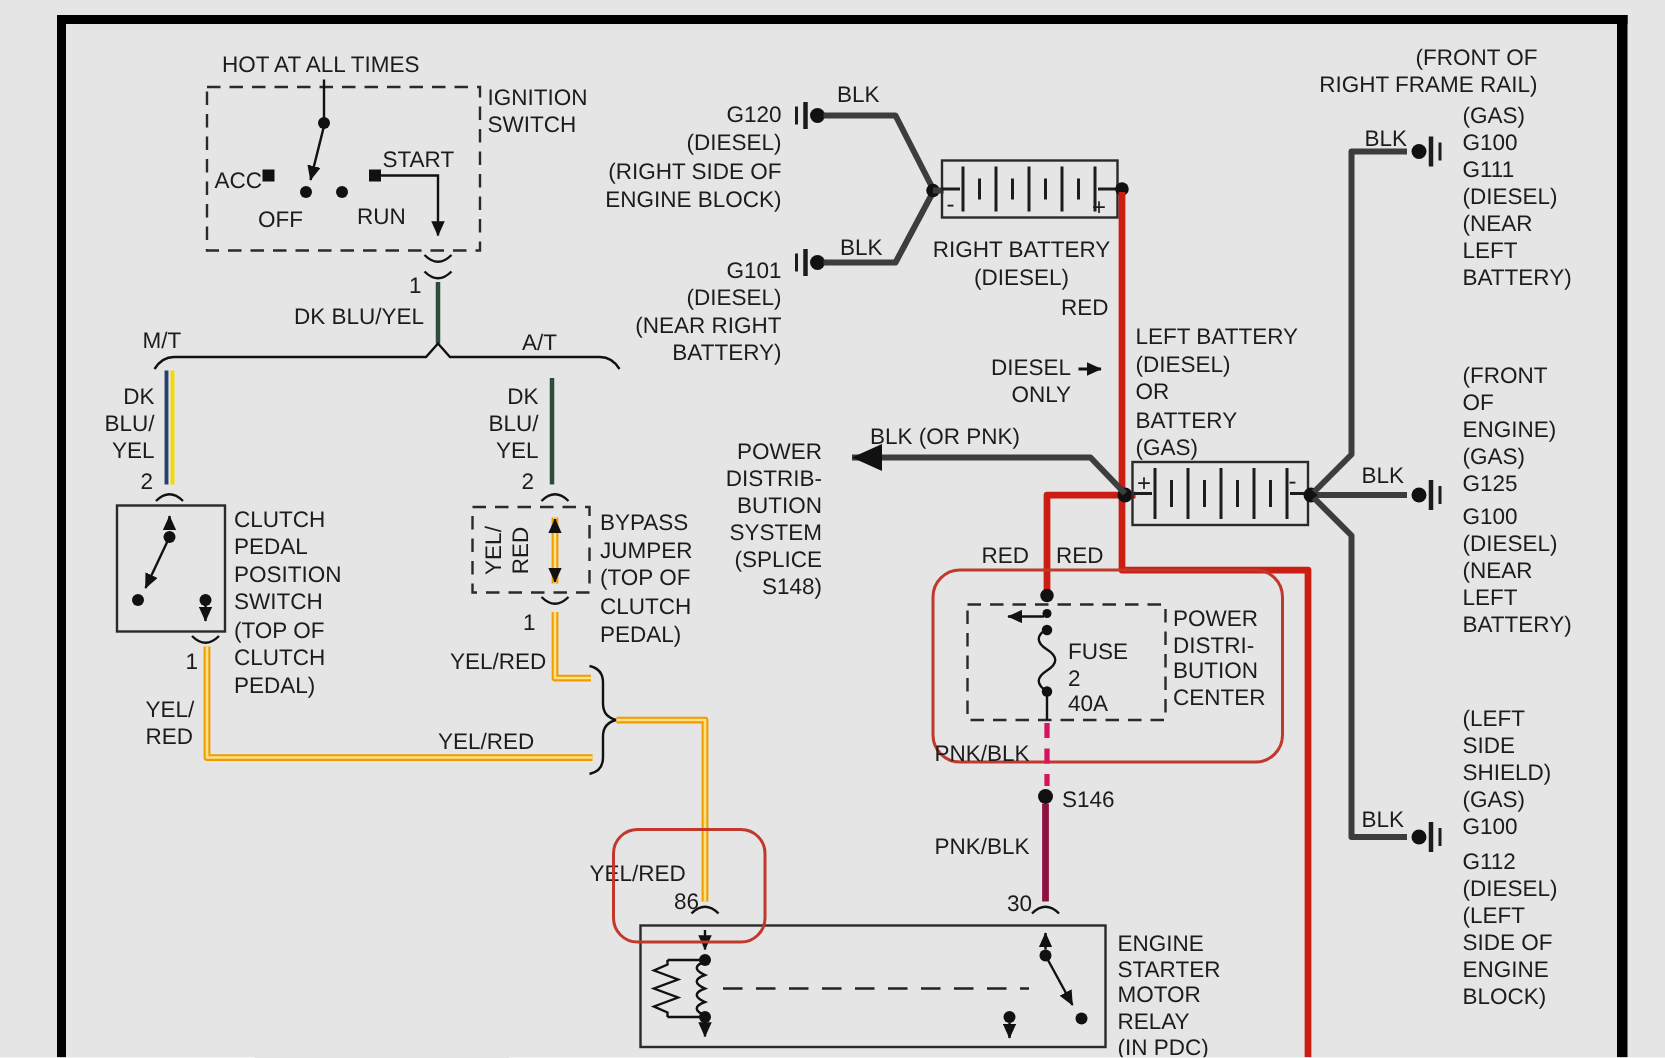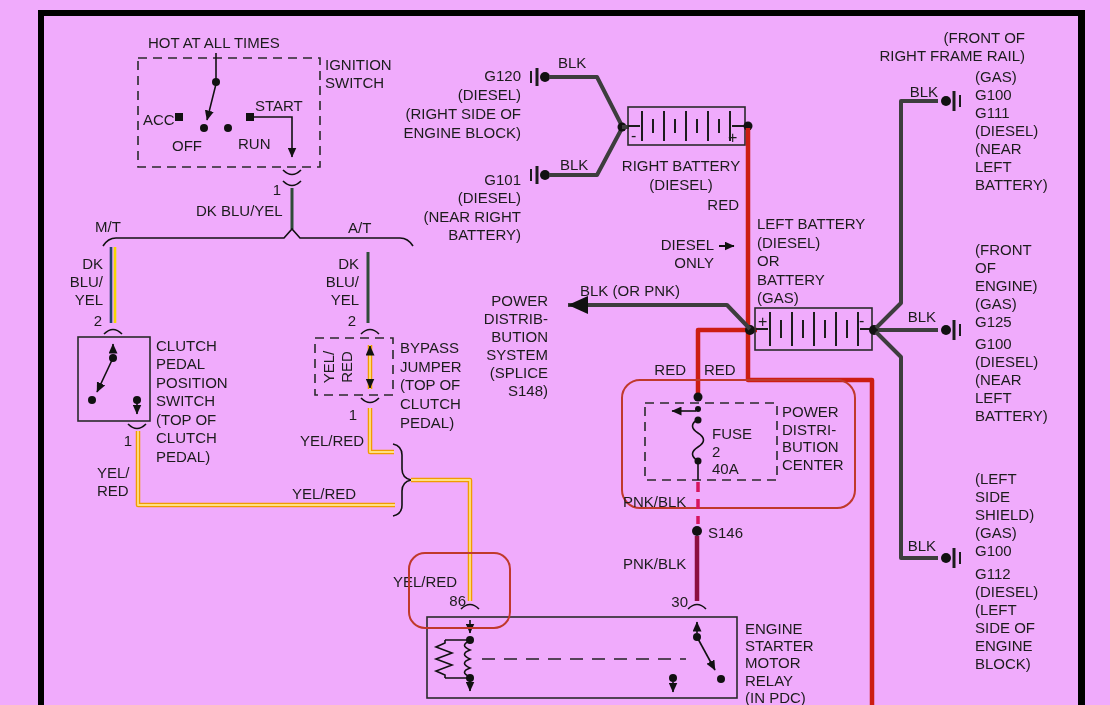--- a/index.html
+++ b/index.html
@@ -1,16 +1,16 @@
 <!DOCTYPE html>
 <html><head>
 <meta charset="utf-8">
 <style>
   html,body{margin:0;padding:0;background:#fff;}
-  .stage{position:relative;width:1110px;height:705px;background:#f0abfc;overflow:hidden;}
+  .stage{position:relative;width:1110px;height:705px;background:#e5e5e5;overflow:hidden;}
   svg{display:block;}
   .t{font:15px "Liberation Sans", sans-serif;fill:#1c1c1c;}
   .sym{font:16px "Liberation Sans", sans-serif;fill:#1c1c1c;}
   .end{text-anchor:end;}
   .mid{text-anchor:middle;}
   .box{fill:none;stroke:#2a2a2a;stroke-width:1.6;}
   .dash{stroke-dasharray:9 6;}
   .thin{fill:none;stroke:#111;stroke-width:1.6;}
   .thin2{fill:none;stroke:#111;stroke-width:2;}
   .w-blk{fill:none;stroke:#3d3d3d;stroke-width:4;stroke-linejoin:round;}

